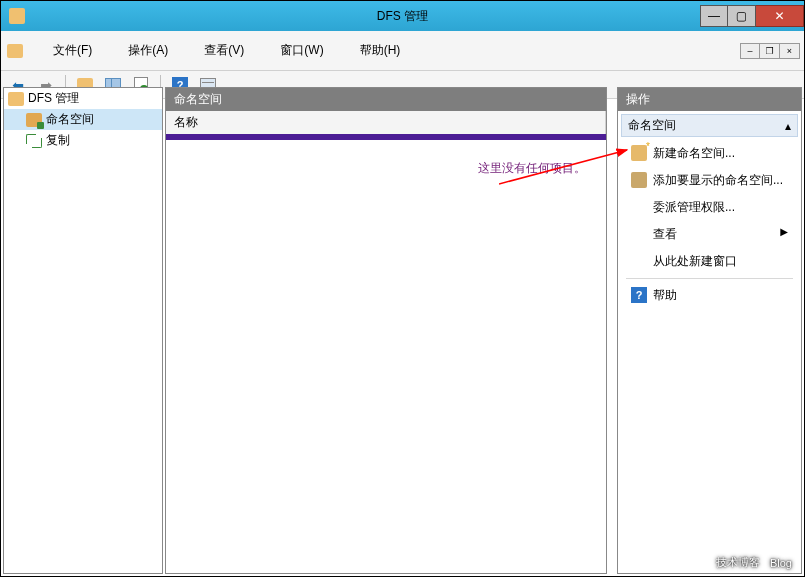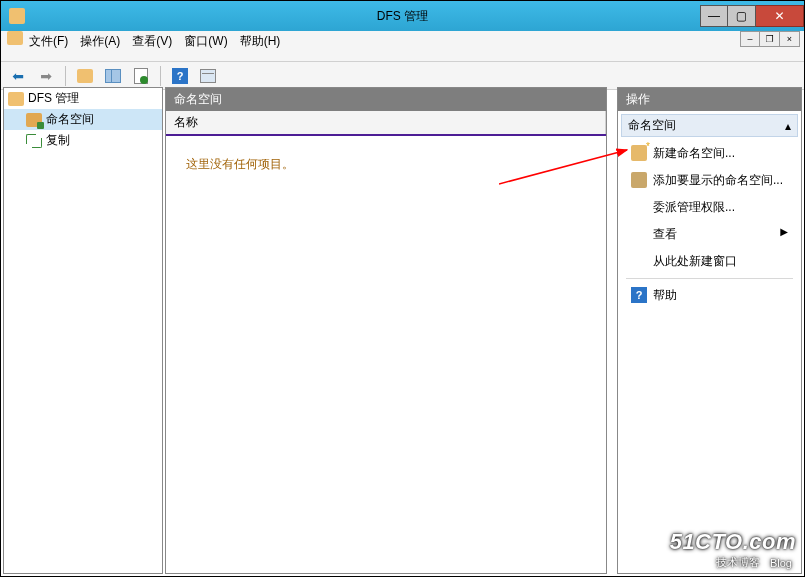--- a/index.html
+++ b/index.html
@@ -6,21 +6,21 @@
     body { font-family: "Microsoft YaHei", "Segoe UI", Tahoma, sans-serif; font-size: 12px; background: #fff; width: 805px; height: 577px; overflow: hidden; position: relative; border: 1px solid #000; }
 
     .titlebar { height: 30px; background: linear-gradient(180deg,#3ebae7,#2da5d3); display: flex; align-items: center; position: relative; }
     .title-icon { width: 16px; height: 16px; margin-left: 8px; background:#f0c070; border-radius:2px; }
     .title-text { position:absolute; left:0; right:0; text-align:center; color:#000; font-size:12px; }
     .win-controls { margin-left:auto; display:flex; height:22px; }
     .win-btn { width:28px; height:22px; border:1px solid #555; background:#c8c8c8; display:flex; align-items:center; justify-content:center; font-size:12px; line-height:1; cursor:default; }
     .win-btn.close { background:#c8493b; color:#fff; width:48px; border-color:#8a2f25; }
     .win-btn + .win-btn { border-left:none; }
 
-    .menubar { height:31px; background:#f5f5f5; border-bottom:1px solid #d0d0d0; display:flex; padding:0 6px; gap:0; position:relative; }
+    .menubar { height:40px; background:#f5f5f5; border-bottom:1px solid #d0d0d0; display:flex; align-items:center; padding:0 6px; gap:24px; position:relative; }
     .menu-folder-icon { width:16px; height:14px; background:#f0c070; border-radius:2px; }
     .menu-item { padding:2px 6px; cursor:default; }
     .mdi-controls { position:absolute; right:4px; display:flex; gap:0; }
     .mdi-btn { width:20px; height:16px; border:1px solid #999; background:#eee; display:flex; align-items:center; justify-content:center; font-size:9px; }
     .mdi-btn + .mdi-btn { border-left:none; }
 
     .toolbar { height:28px; background:#f5f5f5; border-bottom:1px solid #d0d0d0; display:flex; align-items:center; padding:0 6px; gap:6px; }
     .tool-btn { width:22px; height:22px; display:flex; align-items:center; justify-content:center; font-size:14px; color:#1a6fb0; }
     .tool-sep { width:1px; height:20px; background:#c0c0c0; margin:0 2px; }
     .ico-folder { width:16px; height:14px; background:#f0c070; border-radius:2px; }
@@ -40,23 +40,23 @@
     .ico-dfs { width:16px;height:14px; background:#f0c070; border-radius:2px; }
     .ico-ns { width:16px;height:14px; background:#e1a852; border-radius:2px; position:relative; }
     .ico-ns::after{content:"";position:absolute;right:-2px;bottom:-2px;width:7px;height:7px;background:#3a8c3a;border-radius:1px;}
     .ico-repl { width:16px;height:14px; position:relative; }
     .ico-repl::before{content:"";position:absolute;left:0;top:0;width:9px;height:9px;border:1px solid #3a8c3a;border-right:none;border-bottom:none;border-radius:2px 0 0 0;}
     .ico-repl::after{content:"";position:absolute;right:0;bottom:0;width:9px;height:9px;border:1px solid #3a8c3a;border-left:none;border-top:none;border-radius:0 0 2px 0;}
     .selected { background:#cde6f7; }
 
     .content-panel { flex:1; border:1px solid #888; background:#fff; margin:2px; display:flex; flex-direction:column; }
     .content-header { background:#7e7e7e; color:#fff; padding:3px 8px; font-size:12px; }
-    .list-header { background:#f4f4f4; border-bottom:2px solid #4c1d95; display:flex; }
+    .list-header { background:#f4f4f4; border-bottom:6px solid #4c1d95; display:flex; }
     .list-header .col { padding:3px 8px; border-right:1px solid #d0d0d0; flex:1; }
-    .empty-msg { text-align:left; padding:20px; color:#a16207; }
+    .empty-msg { text-align:right; padding:20px; color:#701a75; }
 
     .action-panel { width:185px; border:1px solid #888; background:#fff; margin:2px 2px 2px 8px; display:flex; flex-direction:column; }
     .action-title { background:#7e7e7e; color:#fff; padding:3px 8px; font-size:12px; }
     .action-section { background:#e5edf6; border:1px solid #c2d4e8; margin:3px; padding:2px 6px; display:flex; align-items:center; justify-content:space-between; font-size:12px; }
     .action-item { display:flex; align-items:flex-start; gap:6px; padding:4px 10px; cursor:default; margin:1px 3px;}
     .action-sep { height:1px; background:#d8d8d8; margin:3px 8px; }
     .arrow-right { font-size:10px; }
     .ico-new-ns { width:16px;height:16px; background:#e6b96a; border-radius:2px; position:relative;}
     .ico-new-ns::after{content:"*";position:absolute;right:-3px;top:-4px;color:#e6a817;font-size:10px;}
     .ico-add-ns { width:16px;height:16px; background:#c9a76a; border-radius:2px; }
@@ -186,18 +186,17 @@
 <svg class="red-arrow" style="left:498px; top:145px;" width="140" height="40">
   <defs>
       <marker id="ah" markerWidth="8" markerHeight="8" refX="7" refY="3" orient="auto">
         <path d="M0,0 L8,3 L0,6 Z" fill="red"></path>
       </marker>
     </defs>
   <line x1="0" y1="38" x2="128" y2="4" stroke="red" stroke-width="1.5" marker-end="url(#ah)"></line>
 </svg>
 
 <div class="watermark">
-  <div class="big">51CTO.com</div>
   <div class="small">
     <span>技术博客</span>
     <span class="b">Blog</span>
   </div>
 </div>
 
 </body></html>

